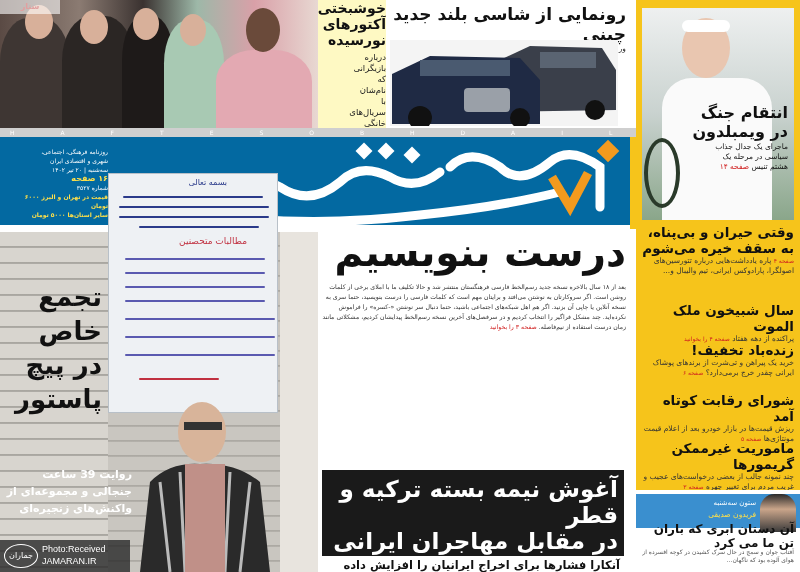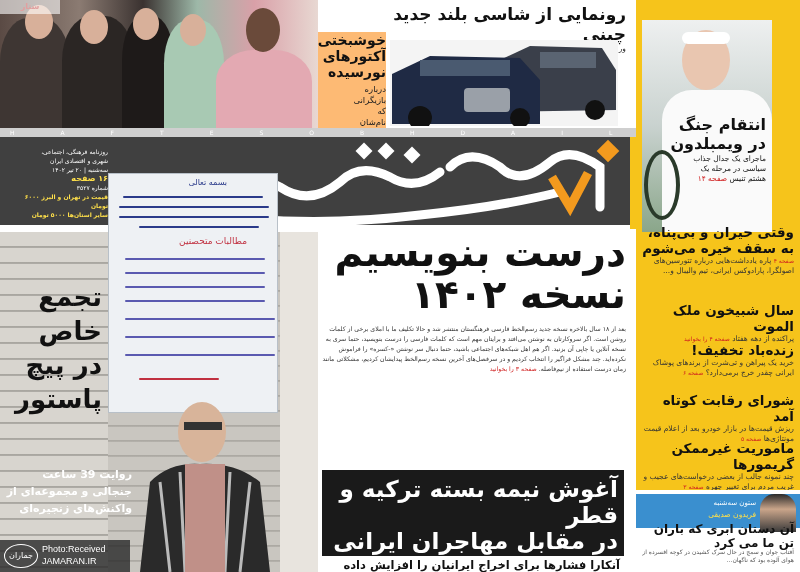--- a/index.html
+++ b/index.html
@@ -4,40 +4,40 @@
 <style>
   * { margin: 0; padding: 0; box-sizing: border-box; }
   body { width: 800px; height: 572px; overflow: hidden; background: #fff; font-family: "DejaVu Sans", sans-serif; position: relative; direction: ltr; }
   .abs { position: absolute; }
   .rtl { direction: rtl; text-align: right; }
 
   
   #top-photos { left: 0; top: 0; width: 318px; height: 128px; background: linear-gradient(90deg,#5a4a44 0%,#8b7b72 25%,#3a3230 45%,#9db8a8 62%,#d9a0a8 80%,#e8d8d2 100%); overflow: hidden; }
   .person { position: absolute; bottom: 0; border-radius: 40% 40% 0 0; }
   .head { position: absolute; border-radius: 50%; background: #d8b09a; }
-  #actors-block { left: 318px; top: 0; width: 68px; height: 164px; background: #fdba74; margin-top: 32px; }
+  #actors-block { left: 318px; top: 0; width: 68px; height: 164px; background: #fef9c3; }
   #actors-title { font-weight: bold; font-size: 14px; line-height: 16px; color: #111; }
   #actors-sub { font-size: 8.5px; line-height: 11px; color: #222; margin-top: 4px; padding-left: 48px; }
   #actors-ref { font-size: 6px; color: #d02020; margin-top: 2px; }
 
   #car-block { left: 386px; top: 0; width: 246px; height: 160px; background: #fff; }
   #car-title { font-weight: bold; font-size: 17px; line-height: 20px; color: #111; padding-right: 6px; margin-top: 4px; }
   #car-sub { font-size: 7.5px; color: #222; padding-right: 6px; }
   #car-sub .red { color: #d02020; }
   #car-img { position: absolute; left: 4px; top: 40px; width: 228px; height: 86px; }
 
   #daily-strip { left: 0; top: 128px; width: 636px; height: 9px; background: #cfcfcf; font-size: 6px; color: #fff; letter-spacing: 46px; line-height: 9px; padding-left: 10px; overflow: hidden; white-space: nowrap; }
-  #masthead { left: 0; top: 137px; width: 636px; height: 88px; background: #404040; }
+  #masthead { left: 0; top: 137px; width: 636px; height: 88px; background: #0369a1; }
   #masthead-info { position: absolute; left: 8px; top: 10px; width: 100px; color: #fff; font-size: 6px; line-height: 9px; }
   #masthead-info .yellow { color: #ffe04a; font-weight: bold; font-size: 8px; }
   #logo-svg { position: absolute; left: 200px; top: 0; }
 
   
   #right-col { left: 636px; top: 0; width: 164px; height: 490px; background: #f6c41b; }
-  #tennis-photo { position: absolute; left: 6px; top: 20px; width: 130px; height: 212px; background: linear-gradient(180deg,#eef0f0 0%,#c9d2cf 50%,#8aa68a 100%); overflow: hidden; }
+  #tennis-photo { position: absolute; left: 6px; top: 8px; width: 152px; height: 212px; background: linear-gradient(180deg,#eef0f0 0%,#c9d2cf 50%,#8aa68a 100%); overflow: hidden; }
   #tennis-title { position: absolute; right: 6px; top: 95px; font-weight: bold; font-size: 16px; line-height: 19px; color: #111; }
   #tennis-sub { position: absolute; right: 6px; top: 134px; font-size: 7.5px; line-height: 10px; color: #111; width: 85px; }
   #tennis-sub .red { color: #d02020; }
   .rc-item { position: absolute; right: 6px; width: 152px; color: #111; }
   .rc-title { font-weight: bold; font-size: 13.5px; line-height: 16px; }
   .rc-sub { font-size: 7.5px; line-height: 10px; color: #333; }
   .rc-sub .red { color: #d02020; font-size: 6px; }
 
   #column-box { left: 636px; top: 490px; width: 164px; height: 82px; background: #fff; }
   #column-header { position: absolute; left: 0; top: 4px; width: 164px; height: 34px; background: #3a8fcf; }
@@ -179,21 +179,20 @@
     <div id="column-author" class="rtl">فریدون صدیقی</div>
     <div id="column-avatar"></div>
   </div>
   <div id="column-title" class="rtl">آن دستان ابری که باران تن ما می کرد</div>
   <div id="column-body" class="rtl">آفتاب جوان و سمج در حال سرک کشیدن در کوچه افسرده از هوای آلوده بود که ناگهان...</div>
 </div>
 
 <div id="main-headline" class="abs rtl">
   <div id="main-title">
     <div>درست بنویسیم</div>
-    <div>نسخه ۱۴۰۲</div>
   </div>
   <div id="main-body"><span>بعد از ۱۸ سال بالاخره نسخه جدید رسم‌الخط فارسی فرهنگستان منتشر شد و حالا تکلیف ما با املای برخی از کلمات روشن است. اگر سروکارتان به نوشتن می‌افتد و برایتان مهم است که کلمات فارسی را درست بنویسید، حتما سری به نسخه آنلاین یا چاپی آن بزنید. اگر هم اهل شبکه‌های اجتماعی باشید، حتما دنبال سر نوشتن «-کسره» را فراموش نکرده‌اید. چند مشکل فراگیر را انتخاب کردیم و در سرفصل‌های آخرین نسخه رسم‌الخط پیدایشان کردیم، مشکلاتی مانند زمان درست استفاده از نیم‌فاصله.</span> <span class="red">صفحه ۳ را بخوانید</span></div>
 </div>
 
 <div id="migrants-box" class="abs rtl">
   <div id="migrants-title">
     <div>آغوش نیمه بسته ترکیه و قطر</div>
     <div>در مقابل مهاجران ایرانی</div>
   </div>
   <div id="migrants-sub">آنکارا فشارها برای اخراج ایرانیان را افزایش داده</div>

